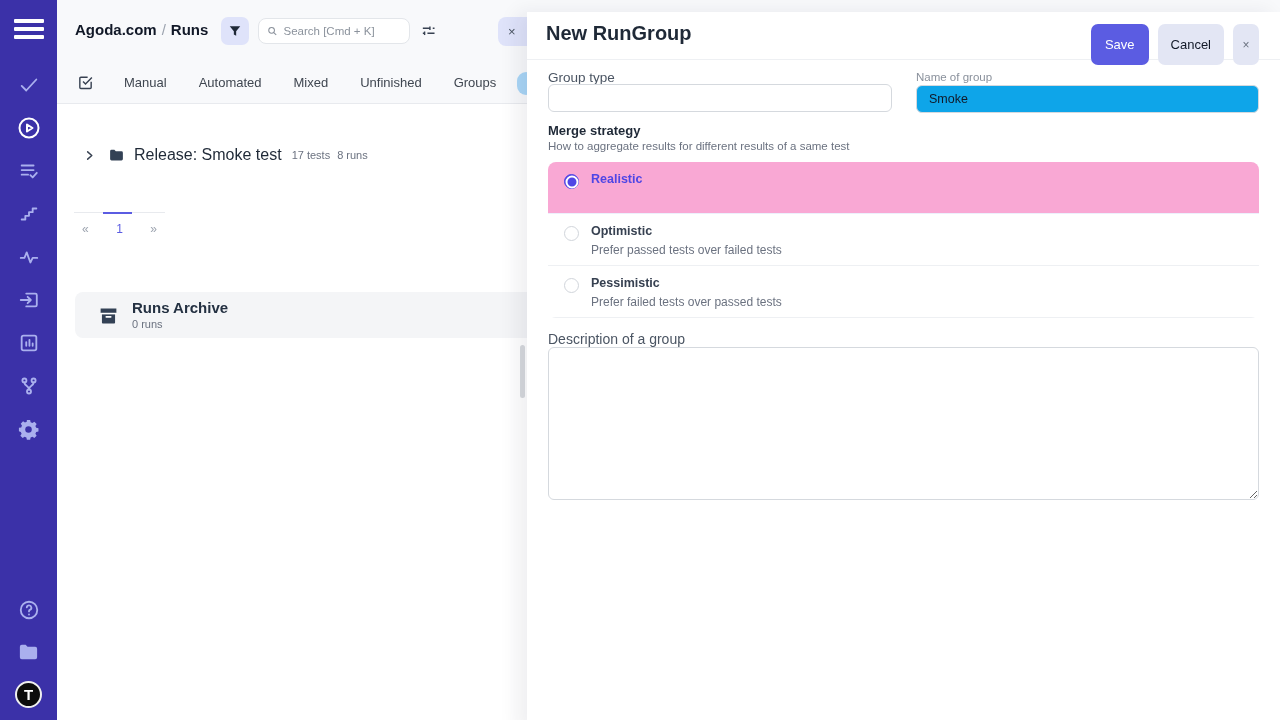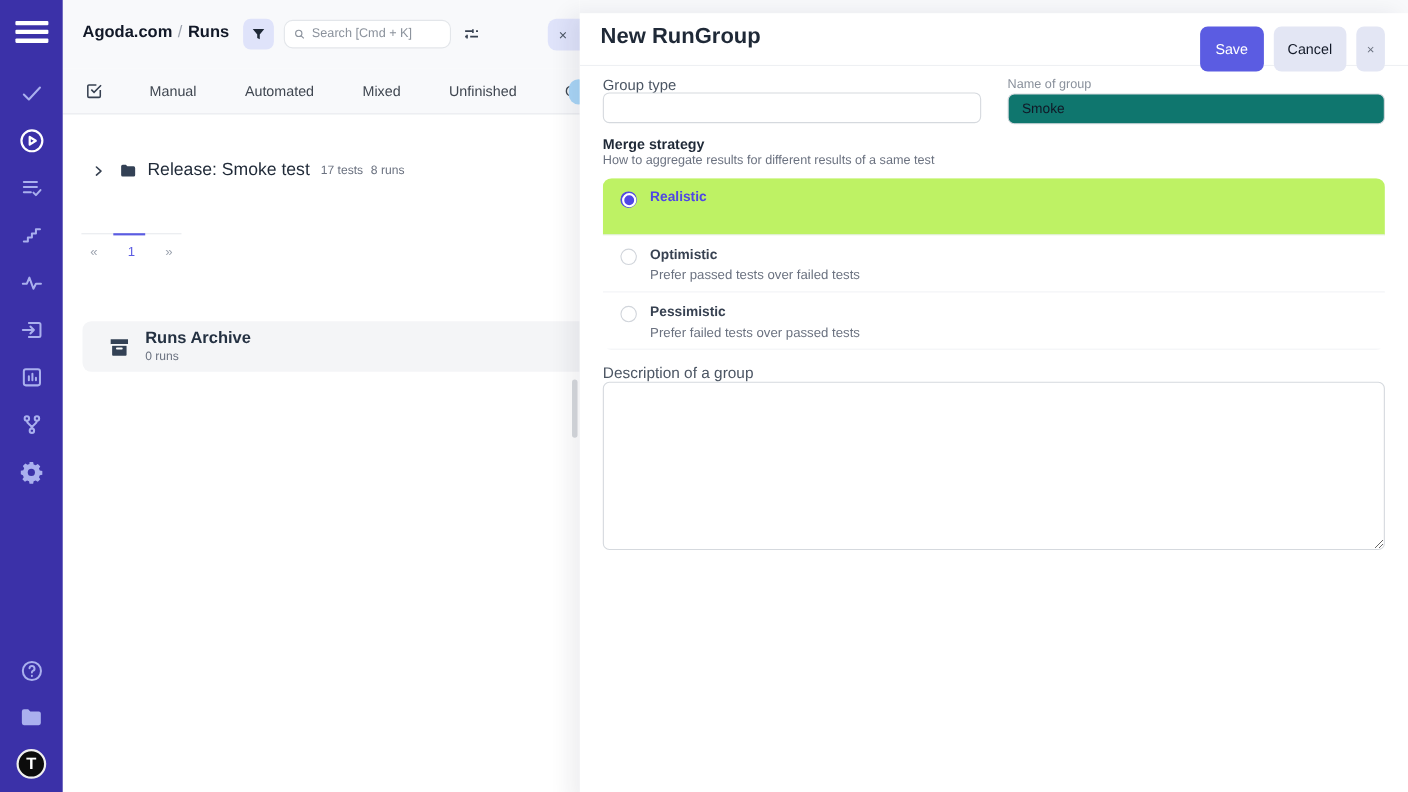--- a/index.html
+++ b/index.html
@@ -33,21 +33,21 @@
                border:1px solid #e3e6ea; border-radius:8px; display:flex; align-items:center; padding:0 8px; gap:6px; }
   .searchbox input { border:none; outline:none; width:100%; font-size:11.5px; color:#374151; background:transparent;
                      font-family:inherit; }
   .searchbox input::placeholder { color:#8b929c; }
   .btn-tune { position:absolute; left:363px; top:19px; width:24px; height:24px; border:none; background:transparent; cursor:pointer; }
   .btn-close-left { position:absolute; left:441px; top:17px; width:60px; height:29px; border:none;
                     background:#dfe3fa; border-radius:8px; color:#4b5563; font-size:13px; text-align:left;
                     padding-left:10px; cursor:pointer; }
 
   .tabsrow { position:relative; height:42px; background:#f8f9fb; border-bottom:1px solid #e8eaee;
-             display:flex; align-items:center; padding-left:20px; gap:12px; }
+             display:flex; align-items:center; padding-left:20px; gap:0; }
   .tab-selectall { width:20px; height:20px; margin-right:14px; cursor:pointer; display:flex; align-items:center; }
   .tab { font-size:13px; font-weight:500; color:#3f4650; padding:6px 16px; cursor:pointer; white-space:nowrap; }
   .badge-sev { margin-left:12px; font-size:12.5px; font-weight:500; color:#8f6c13; background:#fce9a9;
                padding:4px 11px; border-radius:12px; cursor:pointer; }
   .badge-clip { position:absolute; right:-8px; top:10px; width:18px; height:23px; border-radius:12px;
                 background:#a9d6f7; }
 
   .treerow { position:absolute; left:0; top:142px; width:100%; height:26px; display:flex; align-items:center;
              padding-left:27px; cursor:pointer; }
   .treerow .chev { width:16px; display:flex; align-items:center; }
@@ -83,30 +83,30 @@
   .btn-x { background:#e3e6f4; color:#6b7280; width:26px; font-size:12px; }
 
   .d-body { position:absolute; left:0; top:48px; right:0; bottom:0; }
   .lab { font-size:13.5px; color:#4b5563; }
   .lab-sm { font-size:11.5px; color:#8a919c; }
   .f-grouptype-lab { position:absolute; left:21px; top:10px; }
   .f-grouptype { position:absolute; left:21px; top:24px; width:344px; height:28px; border:1px solid #d5d9de;
                  border-radius:6px; background:#fff; font-size:13px; padding:0 9px; font-family:inherit; color:#111827; outline:none; }
   .f-name-lab { position:absolute; left:389px; top:11px; }
   .f-name { position:absolute; left:389px; top:25px; width:343px; height:28px; border:1px solid #d5d9de;
-            border-radius:6px; background:#0f766e; font-size:12.5px; font-weight:500; padding:0 12px;
+            border-radius:6px; background:#0ea5e9; font-size:12.5px; font-weight:500; padding:0 12px;
             font-family:inherit; color:#111827; outline:none; }
 
   .merge-title { position:absolute; left:21px; top:63px; font-size:13px; font-weight:600; color:#1f2937; }
   .merge-sub { position:absolute; left:21px; top:80px; font-size:11.5px; color:#6b7280; }
 
   .optlist { position:absolute; left:21px; top:102px; width:711px; border-radius:8px; overflow:hidden; }
   .opt { display:flex; gap:12px; padding:10px 16px 0 16px; height:52px; background:#fff;
          border-bottom:1px solid #eef0f3; cursor:pointer; }
-  .opt.selected { background:#bef264; border-bottom-color:#edf0fc; }
+  .opt.selected { background:#f9a8d4; border-bottom-color:#edf0fc; }
   .radio { margin-top:2px; width:15px; height:15px; border-radius:50%; border:1.5px solid #d1d5db;
            background:#fff; flex:none; position:relative; }
   .opt.selected .radio { border-color:#4f46e5; background:#4f46e5; }
   .opt.selected .radio::after { content:""; position:absolute; left:50%; top:50%; width:9px; height:9px;
            transform:translate(-50%,-50%); border-radius:50%; border:2.5px solid #fff; }
   .o-title { font-size:12.5px; font-weight:600; color:#374151; line-height:15px; }
   .o-desc { font-size:12px; color:#6b7280; margin-top:4px; }
   .opt.selected .o-title { color:#4f46e5; }
   .opt.selected .o-desc { color:#5b54e0; }
 

